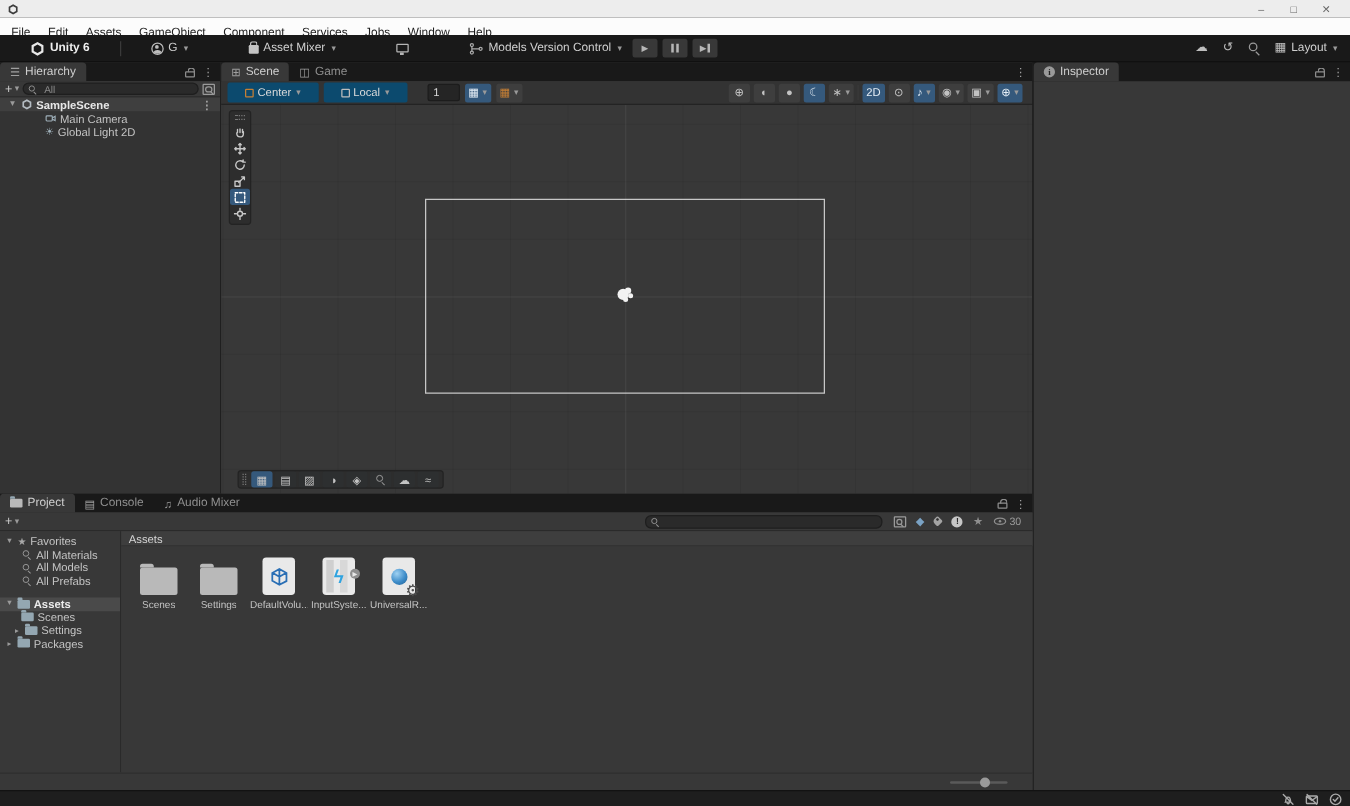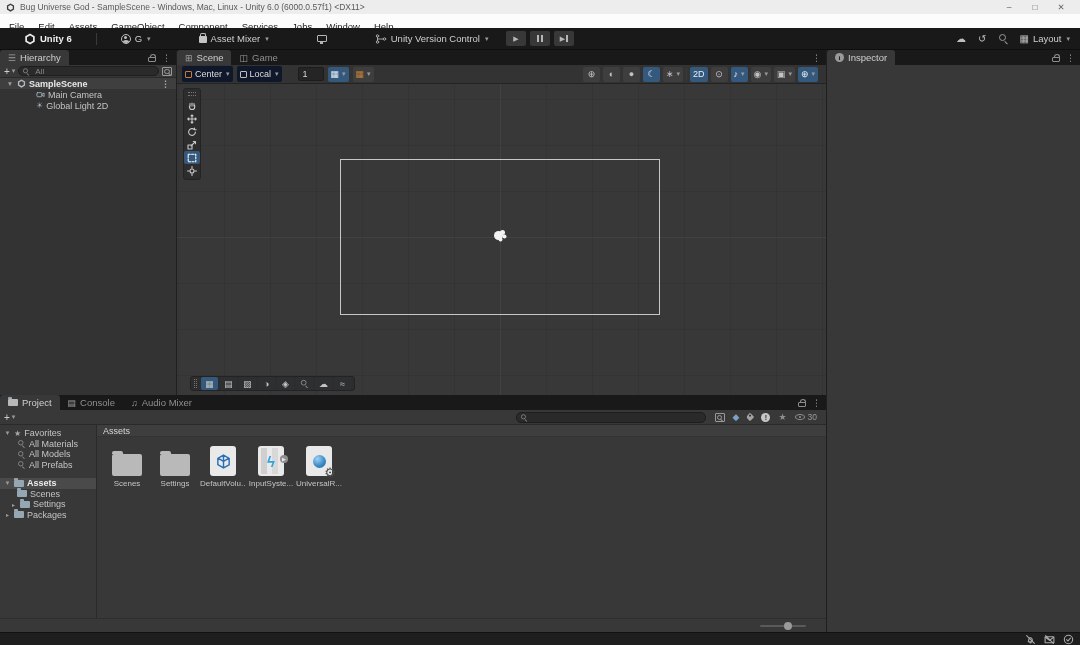--- a/index.html
+++ b/index.html
@@ -67,21 +67,21 @@
   .searchbox{flex:1;height:10px;background:#2a2a2a;border:1px solid #1e1e1e;border-radius:5px;display:flex;align-items:center;gap:3px;padding:0 4px;color:#8a8a8a;font-size:8px}
   .searchbox .icn-search{transform:scale(.7);transform-origin:left center}
   .hrow{height:11px;display:flex;align-items:center;gap:3px;font-size:9px;color:#c4c4c4}
   .hrow .arrow{width:8px;text-align:center;font-size:6.5px;color:#9a9a9a}
   .hrow.scene-root{background:#3f3f3f;font-weight:bold;color:#e8e8e8}
   .hrow .rowkebab{margin-left:auto;padding-right:6px}
 
   
   .scene-panel{position:absolute;left:177px;top:50px;width:649px;height:345px;background:#383838}
   .scene-toolbar{height:19px;background:#333333;border-bottom:1px solid #232323;display:flex;align-items:center;gap:4px;padding:0 5px}
-  .st-btn{height:16px;background:#0f172a;border-radius:2px;display:flex;align-items:center;gap:3px;padding:0 3px;font-size:9px;color:#dcdcdc}
+  .st-btn{height:16px;background:#0c4a6e;border-radius:2px;display:flex;align-items:center;gap:3px;padding:0 14px;font-size:9px;color:#dcdcdc}
   .st-btn .sq{width:7px;height:7px;border:1.4px solid #c57f35;border-radius:1px}
   .st-btn .cube{width:7px;height:7px;border:1.2px solid #bdbdbd;border-radius:1px}
   .st-input{width:26px;height:14px;background:#252525;border:1px solid #1c1c1c;border-radius:2px;color:#d8d8d8;font-size:9px;display:flex;align-items:center;padding-left:4px}
   .st-tog{height:15px;min-width:17px;background:#3e3e3e;border-radius:2px;display:flex;align-items:center;justify-content:center;gap:2px;padding:0 3px;font-size:9px;color:#c2c2c2}
   .st-tog.blue{background:#35597c;color:#e4edf5}
   .st-tog .orange{color:#c57f35}
   .scene-tb-right{margin-left:auto;display:flex;align-items:center;gap:3px;padding-right:3px}
   .viewport{position:absolute;left:0;top:34px;right:0;bottom:0;background:#383838;overflow:hidden;
     background-image:linear-gradient(rgba(0,0,0,.07) 1px,transparent 1px),linear-gradient(90deg,rgba(0,0,0,.07) 1px,transparent 1px);
     background-size:46px 46px;background-position:1px 15px}
@@ -147,21 +147,20 @@
 </style>
 </head>
 <body>
 
 <div class="app">
 
   <div class="titlebar">
     <svg width="9" height="9" viewBox="0 0 24 24">
         <path fill="#3c3c3c" fill-rule="evenodd" d="M12 1l9.5 5.5v11L12 23l-9.5-5.5v-11zM12 5.2L6 8.6v6.8l6 3.4 6-3.4V8.6z"></path>
       </svg>
-    <span>Bug Universe God - SampleScene - Windows, Mac, Linux - Unity 6.0 (6000.0.57f1) &lt;DX11&gt;</span>
     <div class="win-controls">
       <span class="win-btn">–</span>
       <span class="win-btn">□</span>
       <span class="win-btn">✕</span>
     </div>
   </div>
 
   <div class="menubar">
     <span class="menu-item">File</span>
     <span class="menu-item">Edit</span>
@@ -195,21 +194,21 @@
     <div class="tb-group">
       <span class="icon-monitor"></span>
     </div>
     <div class="tb-group">
       <svg class="lineicon" width="12" height="10" viewBox="0 0 12 10">
           <circle cx="2.5" cy="2" r="1.2"></circle>
           <circle cx="2.5" cy="8" r="1.2"></circle>
           <circle cx="9.5" cy="5" r="1.2"></circle>
           <path d="M2.5 3.2v3.6M2.5 5h5.8"></path>
         </svg>
-      <span class="tb-label">Unity Version Control</span>
+      <span class="tb-label">Models Version Control</span>
       <span class="dd">▾</span>
     </div>
 
     <div class="play-group">
       <div class="play-btn">
           <span>▶</span>
         </div>
       <div class="play-btn">
           <span class="icon-pause"></span>
         </div>

